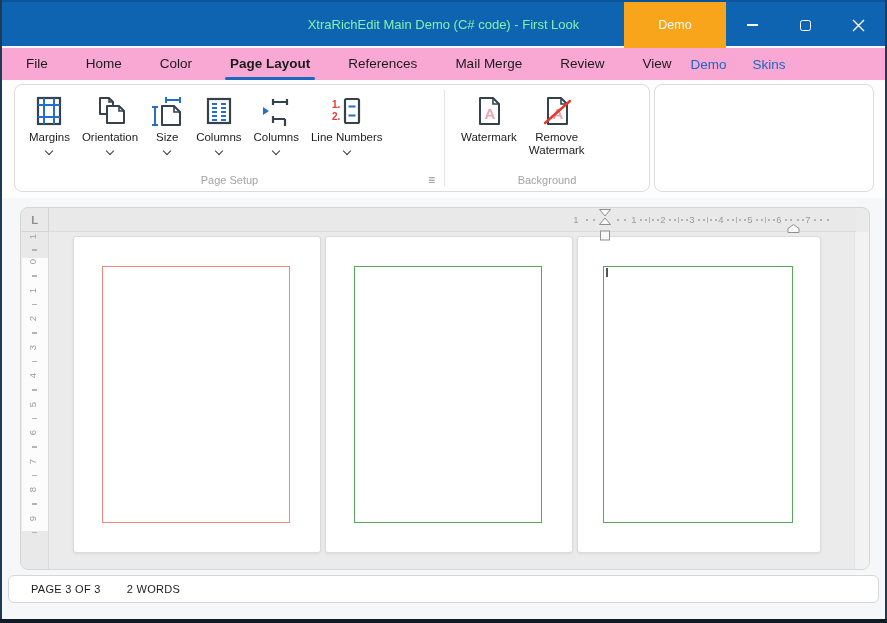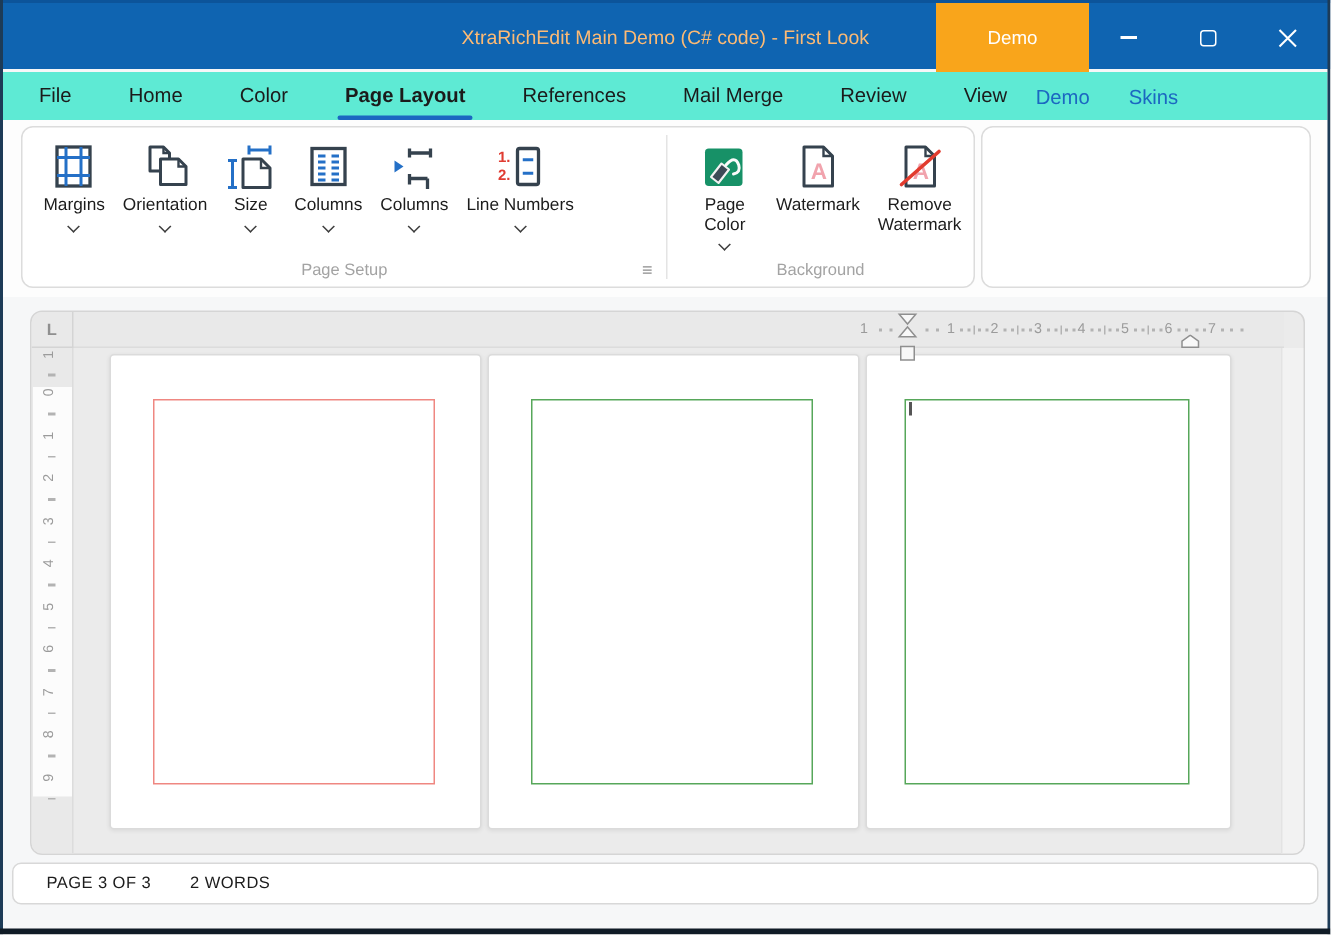--- a/index.html
+++ b/index.html
@@ -5,29 +5,29 @@
   * { margin:0; padding:0; box-sizing:border-box; }
   body { background:#cfcfcf; font-family:"Liberation Sans", sans-serif; }
   .window { position:relative; width:887px; height:623px; background:#f6f7f8; overflow:hidden; }
   .edge { position:absolute; background:#1d3b57; z-index:60; }
   .edge-left { left:0; top:0; width:2px; height:100%; }
   .edge-right { right:0; top:0; width:2px; height:100%; }
   .edge-bottom { left:0; bottom:0; width:100%; height:4px; background:#101b26; }
 
   
   .titlebar { position:absolute; left:0; top:0; width:887px; height:46px; background:#0f64b1; border-top:2px solid #0c549a; }
-  .title-text { position:absolute; left:0; right:0; top:0; height:46px; line-height:46px; text-align:center; color:#fdba74; font-size:13px; }
+  .title-text { position:absolute; left:0; right:0; top:0; height:46px; line-height:46px; text-align:center; color:#86efac; font-size:13px; }
   .demo-btn { position:absolute; left:624px; top:0; width:102px; height:46px; background:#f9a51b; color:#fff; font-size:12.5px; border:none; cursor:pointer; }
   .winbtns { position:absolute; right:2px; top:0; height:46px; display:flex; }
   .winbtn { width:53px; height:46px; display:flex; align-items:center; justify-content:center; }
   .glyph-min { width:11px; height:2px; background:#fff; }
   .glyph-max { width:11px; height:11px; border:1.5px solid #fff; border-radius:2.5px; }
 
   
-  .tabrow { position:absolute; left:2px; right:2px; top:48px; height:32px; background:#5eead4; display:flex; align-items:center; padding-left:5px; }
+  .tabrow { position:absolute; left:2px; right:2px; top:48px; height:32px; background:#f9a8d4; display:flex; align-items:center; padding-left:5px; }
   .tab { position:relative; height:32px; line-height:32px; padding:0 19px; font-size:13.5px; color:#1b1b1b; cursor:pointer; white-space:nowrap; }
   .tab.active { font-weight:700;text-align:right; }
   .tab.active::after { content:""; position:absolute; left:14px; right:14px; bottom:0; height:3px; border-radius:2px; background:#1b67c1; }
   .tablinks { margin-left:auto; margin-right:138px; display:flex; gap:26px; }
   .tablink { font-size:13.5px; color:#1b67c1; cursor:pointer; white-space:nowrap; }
 
   
   .ribbon { position:absolute; left:2px; right:2px; top:80px; height:118px; background:#fdfdfd; }
   .rpanel { position:absolute; top:4px; height:108px; background:#fff; border:1px solid #dcdcdc; border-radius:8px; }
   .rpanel-a { left:12px; width:636px; }
@@ -195,31 +195,20 @@
           </div>
         </div>
         <div class="rgroup-label">Page Setup</div>
         <div class="launcher">≡</div>
       </div>
 
       <div class="rsep"></div>
 
       <div class="rgroup rgroup-2">
         <div class="rbtn-row" style="padding-left:10px;">
-          <div class="rbtn">
-            <div class="ricon">
-              <svg width="32" height="32" viewBox="0 0 32 32">
-                  <rect x="3" y="4" width="25" height="25" rx="2.5" fill="#179167"></rect>
-                  <path d="M7,23 l7,-9 5,4 -7,9 z" fill="#3c4a56" stroke="#f2f2f2" stroke-width="1.4" stroke-linejoin="round"></path>
-                  <path d="M17,15 q6,-7 8.5,0 q1.5,5 -3.5,6" stroke="#fbfbfb" stroke-width="2" fill="none" stroke-linecap="round"></path>
-                </svg>
-            </div>
-            <div class="rlabel">Page Color</div>
-            <span class="chev"></span>
-          </div>
           <div class="rbtn">
             <div class="ricon">
               <svg width="32" height="32" viewBox="0 0 32 32">
                   <path d="M7,3 h13 l6,6 v20 h-19 z" fill="#fff" stroke="#35424e" stroke-width="2" stroke-linejoin="round"></path>
                   <path d="M20,3 v6 h6" fill="none" stroke="#35424e" stroke-width="1.6"></path>
                   <text x="11.5" y="24" font-size="15" font-weight="bold" fill="#f1a3ad" font-family="Liberation Sans, sans-serif" id="wmA1">A</text>
                 </svg>
             </div>
             <div class="rlabel">Watermark</div>
             <span class="chev-spacer"></span>

